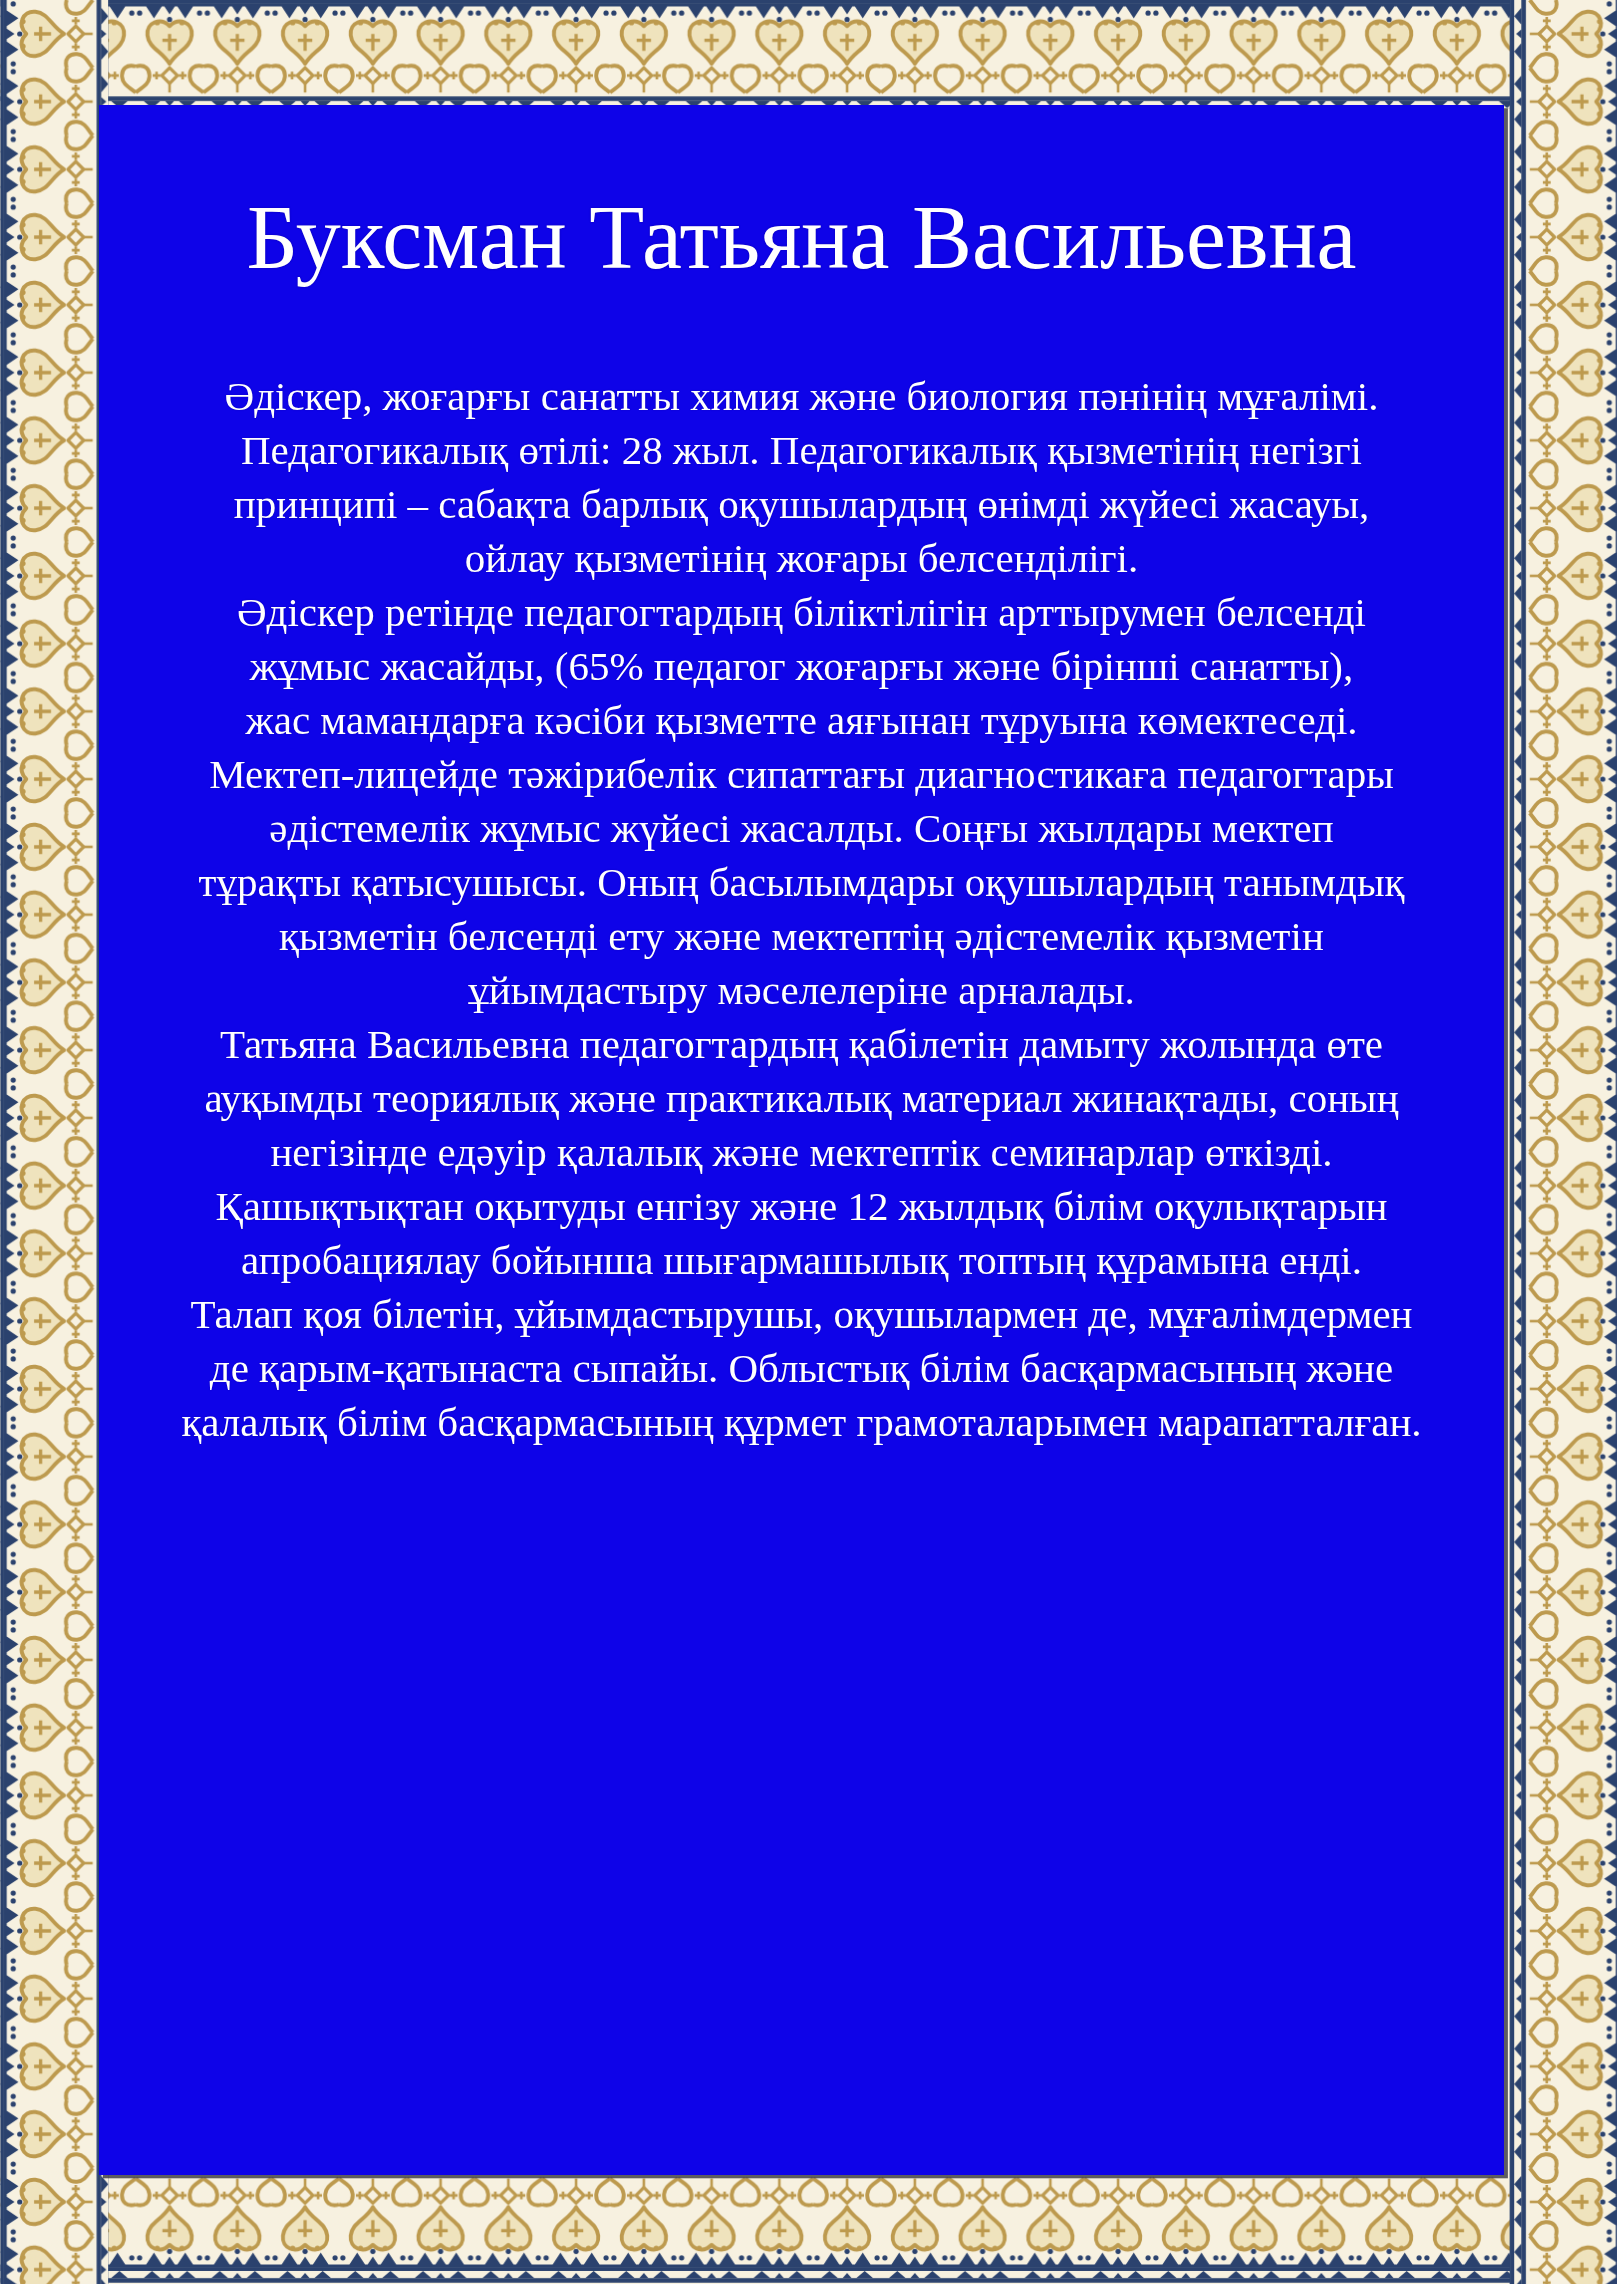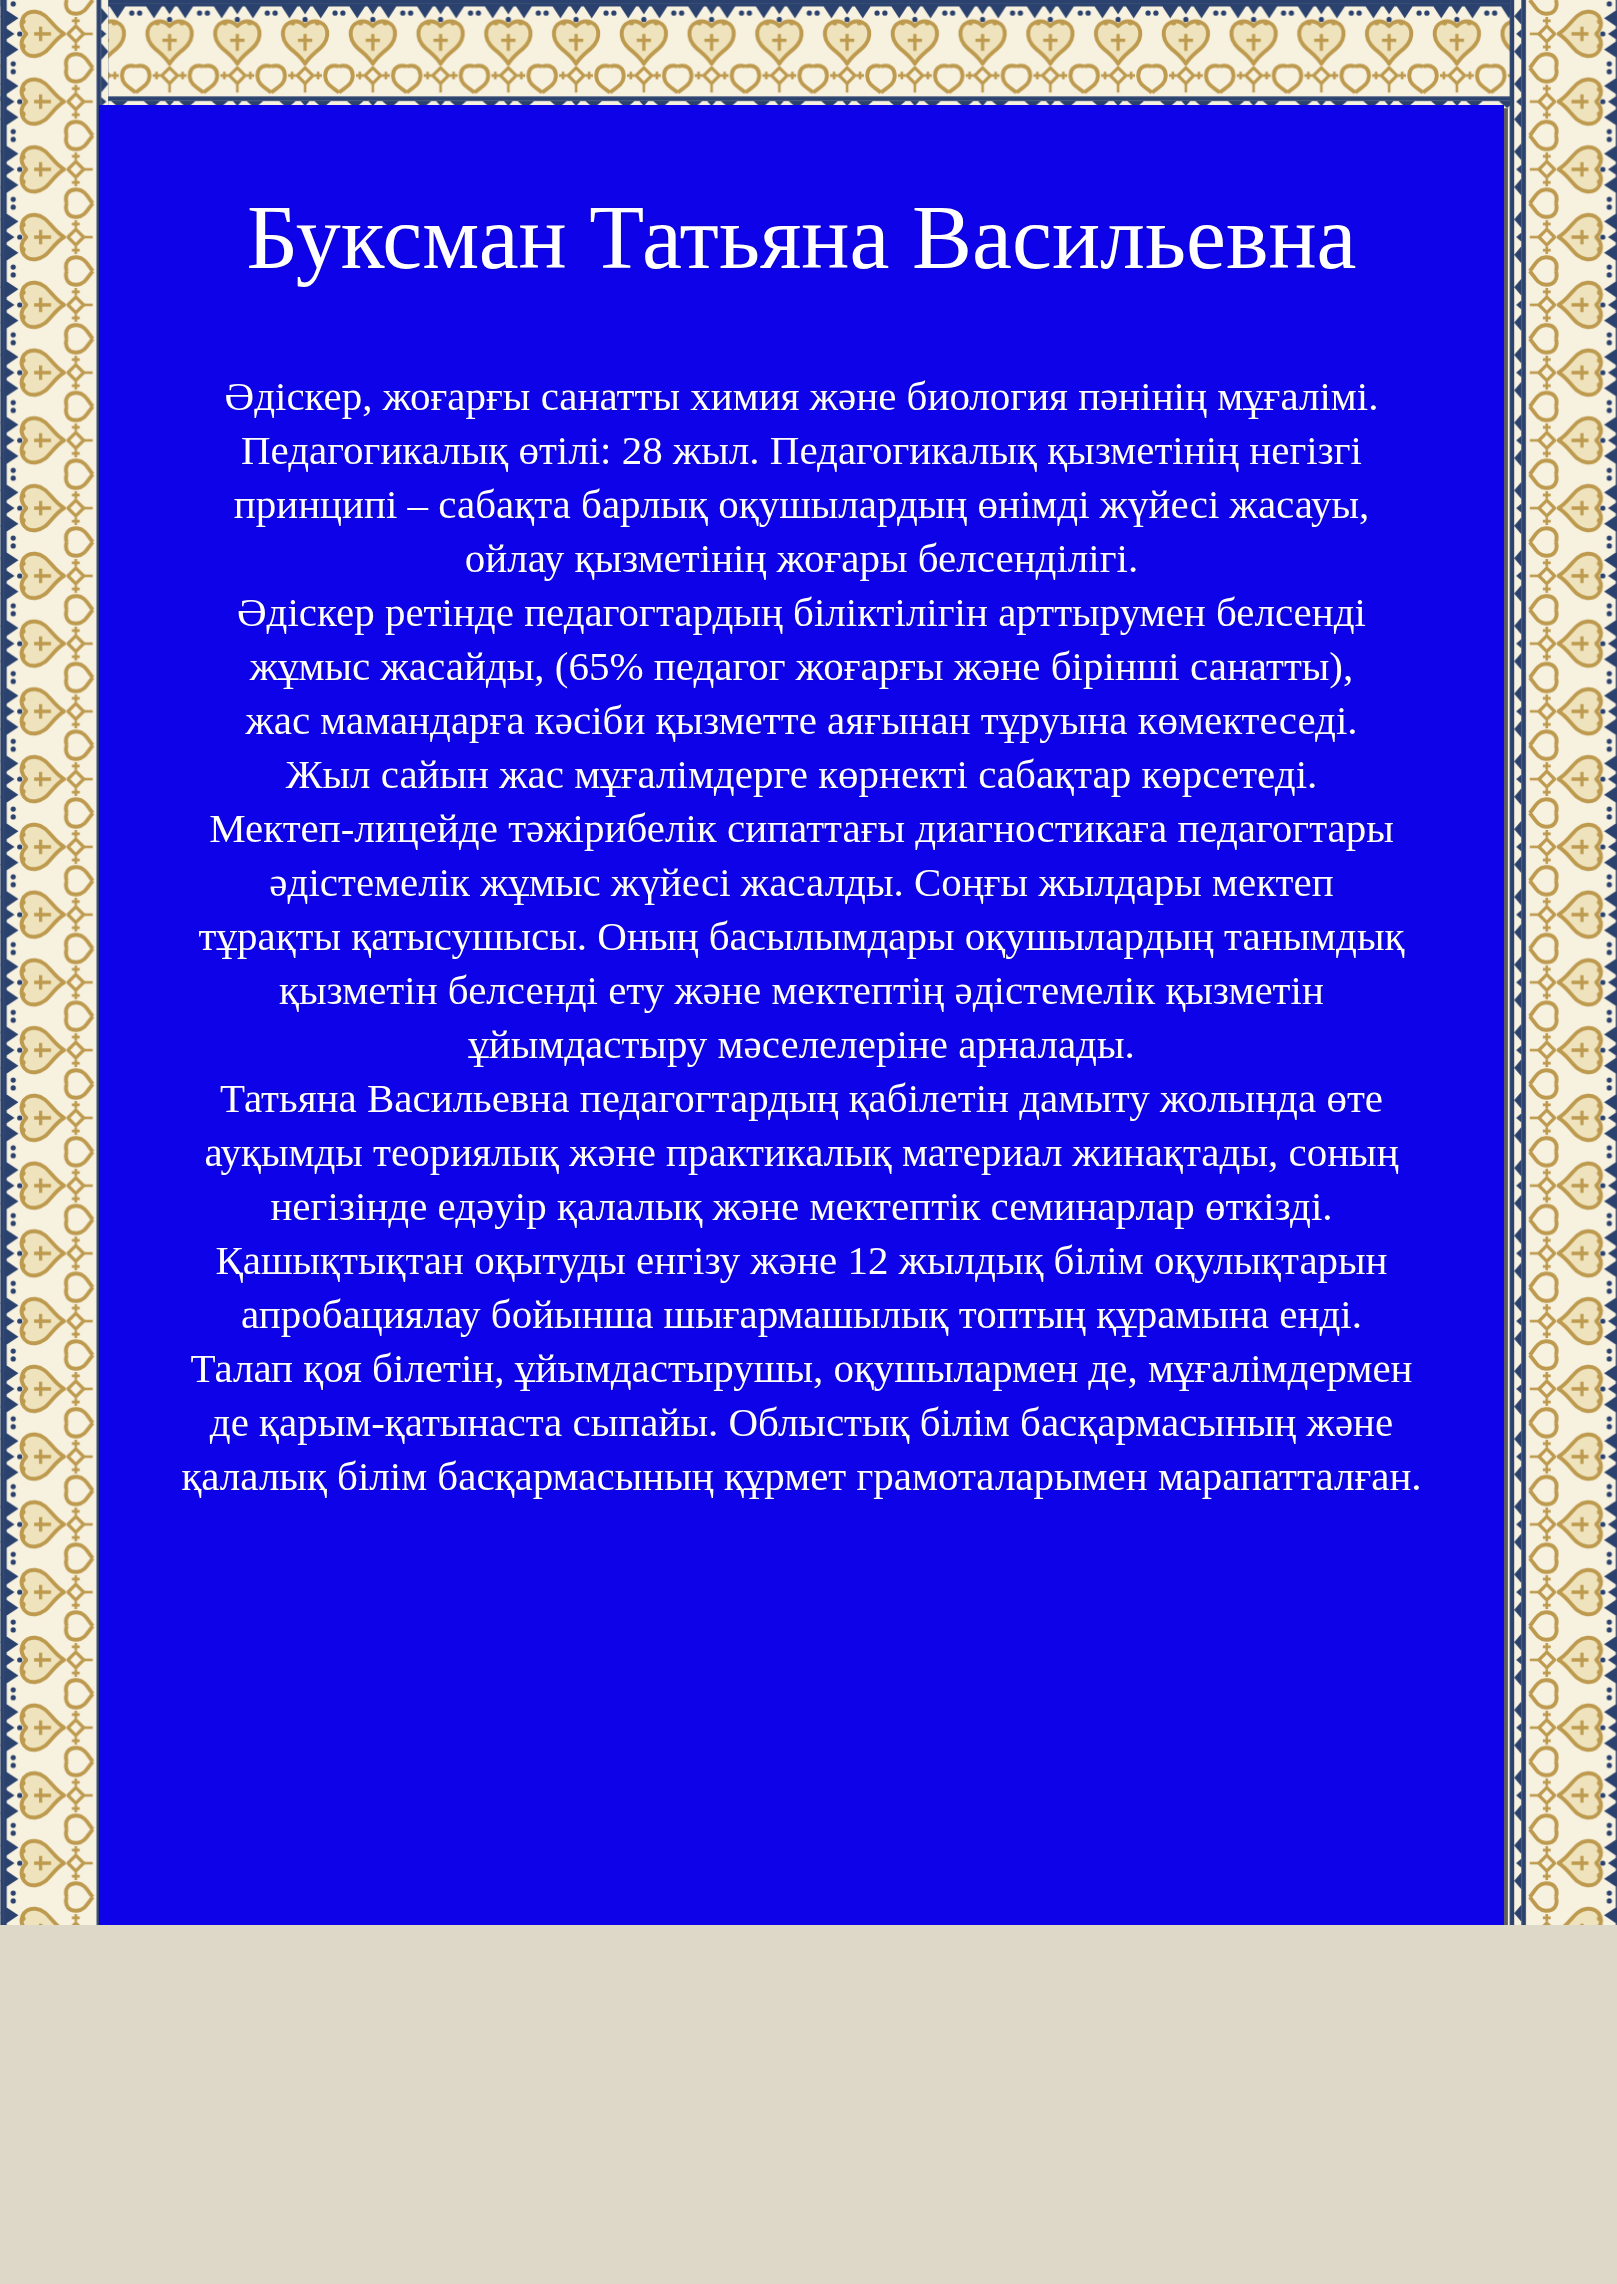--- a/index.html
+++ b/index.html
@@ -2,21 +2,21 @@
 <html style="font-size:10.4px"><head>
 <meta charset="utf-8">
 <style>
   html,body{margin:0;padding:0;}
   body{
     width:1618px;height:2284px;
     font-family:"Liberation Serif","DejaVu Serif",serif;
     background:#ddd8c8;
   }
   .page{
-    position:relative;width:1618px;height:1925px;
+    position:relative;width:1618px;height:2284px;
     background:#f7f1e0;overflow:hidden;
   }
   .frame{position:absolute;left:0;top:0;z-index:1;}
   .panel{
     position:absolute;left:99px;top:105px;width:1405px;height:2070px;
     background:#0e03e8;
     box-shadow:3.9px 3.3px 0 rgba(50,50,60,.78);
     z-index:2;overflow:hidden;
   }
   .content{
@@ -89,21 +89,20 @@
     <div class="content">
       <h1 class="title">Буксман Татьяна Васильевна</h1>
       <div class="bio">
           <div class="line">Әдіскер, жоғарғы санатты химия және биология пәнінің мұғалімі.</div>
           <div class="line">Педагогикалық өтілі: 28 жыл. Педагогикалық қызметінің негізгі</div>
           <div class="line">принципі – сабақта барлық оқушылардың өнімді жүйесі жасауы,</div>
           <div class="line">ойлау қызметінің жоғары белсенділігі.</div>
           <div class="line">Әдіскер ретінде педагогтардың біліктілігін арттырумен белсенді</div>
           <div class="line">жұмыс жасайды, (65% педагог жоғарғы және бірінші санатты),</div>
           <div class="line">жас мамандарға кәсіби қызметте аяғынан тұруына көмектеседі.</div>
-          <div class="line">Жыл сайын жас мұғалімдерге көрнекті сабақтар көрсетеді.</div>
           <div class="line">Мектеп-лицейде тәжірибелік сипаттағы диагностикаға педагогтары</div>
           <div class="line">әдістемелік жұмыс жүйесі жасалды. Соңғы жылдары мектеп</div>
           <div class="line">тұрақты қатысушысы. Оның басылымдары оқушылардың танымдық</div>
           <div class="line">қызметін белсенді ету және мектептің әдістемелік қызметін</div>
           <div class="line">ұйымдастыру мәселелеріне арналады.</div>
           <div class="line">Татьяна Васильевна педагогтардың қабілетін дамыту жолында өте</div>
           <div class="line">ауқымды теориялық және практикалық материал жинақтады, соның</div>
           <div class="line">негізінде едәуір қалалық және мектептік семинарлар өткізді.</div>
           <div class="line">Қашықтықтан оқытуды енгізу және 12 жылдық білім оқулықтарын</div>
           <div class="line">апробациялау бойынша шығармашылық топтың құрамына енді.</div>

